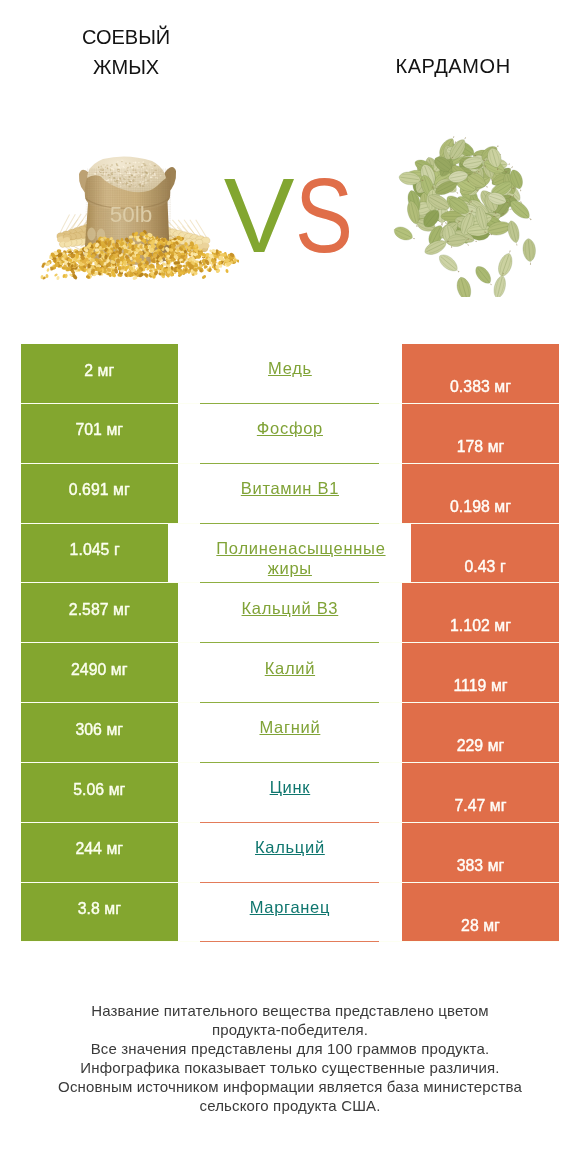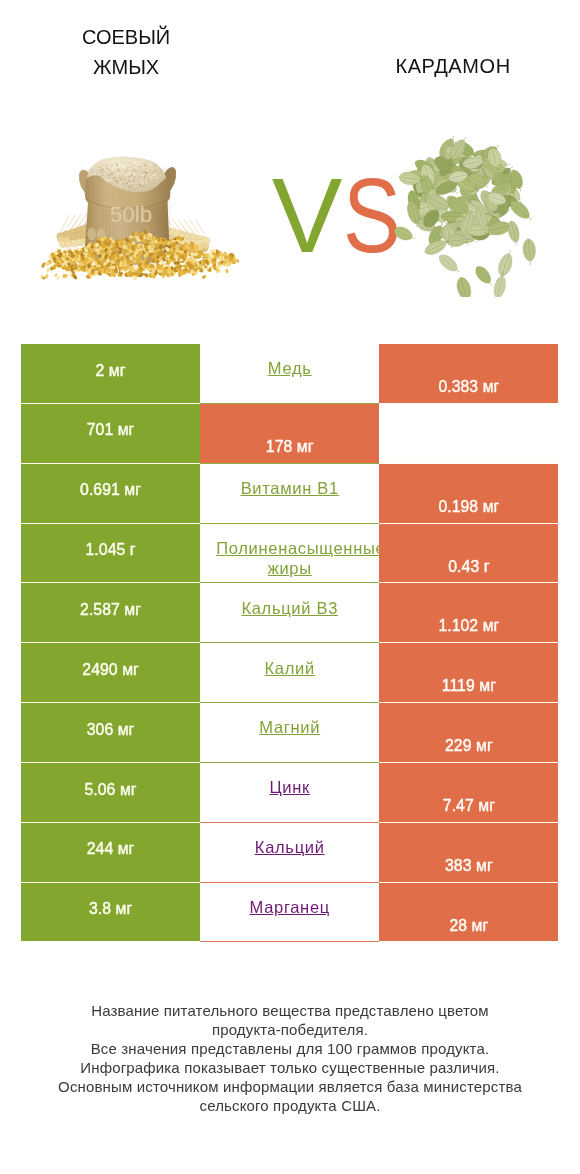--- a/index.html
+++ b/index.html
@@ -3,43 +3,43 @@
 <meta charset="utf-8">
 <style>
   html,body{margin:0;padding:0;}
   body{width:580px;height:1174px;background:#fff;font-family:"Liberation Sans",sans-serif;}
   .page{position:relative;width:580px;height:1174px;overflow:hidden;background:#fff;}
 
   .title{position:absolute;text-align:center;font-size:20px;line-height:30px;color:#131313;}
   .title.left{left:35.6px;top:22.2px;width:181px;}
   .title.right{left:362.6px;top:51px;width:181px;letter-spacing:0.6px;}
 
-  .vs-txt{position:absolute;left:223.8px;top:161.5px;font-size:106px;line-height:106px;letter-spacing:0;margin-left:48px;}
+  .vs-txt{position:absolute;left:223.8px;top:161.5px;font-size:106px;line-height:106px;letter-spacing:0;}
   .vs-v{display:inline-block;}
   .vs-s{display:inline-block;transform:scaleX(0.82);transform-origin:left center;}
   .vs-v{color:#82A630;}
   .vs-s{color:#E06E49;}
 
   .pic{position:absolute;}
   .pic.left{left:27px;top:150px;width:212px;height:142px;}
   .pic.right{left:379px;top:127px;width:170px;height:170px;}
 
   .table{position:absolute;left:21px;top:344px;width:537.8px;}
-  .row{display:flex;height:59.85px;position:relative;}
+  .row{display:flex;height:59.85px;position:relative;gap:32px;}
   .cell{display:flex;align-items:center;justify-content:center;text-align:center;box-sizing:border-box;height:100%;}
   .c-left{width:179.17px;background:#83A62F;color:#fcffef;position:relative;z-index:2;align-items:flex-start;padding-top:16.6px;}
   .c-mid{width:179.17px;background:#ffffff;padding:15.4px 16px 0;overflow:visible;position:relative;z-index:1;align-items:flex-start;}
   .c-right{width:179.17px;background:#E06E49;color:#fffdf8;position:relative;z-index:2;align-items:flex-start;padding-top:33px;}
   .gapline{position:absolute;left:0;right:0;bottom:0;height:1px;background:#fdfff2;z-index:3;}
   .midline{position:absolute;height:1px;z-index:4;opacity:.9;}
   .val{font-size:15.8px;font-weight:400;line-height:20px;white-space:nowrap;letter-spacing:0.06px;-webkit-text-stroke:0.42px currentColor;}
   .val u{text-decoration:none;}
   .lbl{font-size:16.5px;font-weight:400;letter-spacing:0.7px;line-height:19.8px;display:block;width:100%;text-align:center;text-decoration:underline;}
   .lbl.green{color:#80A337;}
-  .lbl.orange{color:#701a75;}
+  .lbl.orange{color:#0f766e;}
 
   .footer{position:absolute;left:0;top:1000.7px;width:580px;text-align:center;font-size:15px;letter-spacing:0.15px;line-height:19px;color:#3a3a3a;}
 </style>
 </head>
 <body>
 
 <div class="page">
   <div class="title left" id="t-left">
       <div>СОЕВЫЙ</div>
       <div>ЖМЫХ</div>
@@ -1824,20 +1824,23 @@
         <div class="cell c-right">
           <span class="val">0.383 <u>мг</u></span>
         </div>
         <div class="gapline"></div>
         <div class="midline" style="left:179.17px;width:179.17px;bottom:0;background:#83A62F"></div>
       </div>
       <div class="row">
         <div class="cell c-left">
           <span class="val">701 <u>мг</u></span>
         </div>
+        <div class="cell c-mid">
+          <span class="lbl green">Фосфор</span>
+        </div>
         <div class="cell c-right">
           <span class="val">178 <u>мг</u></span>
         </div>
         <div class="gapline"></div>
         <div class="midline" style="left:179.17px;width:179.17px;bottom:0;background:#83A62F"></div>
       </div>
       <div class="row">
         <div class="cell c-left">
           <span class="val">0.691 <u>мг</u></span>
         </div>

